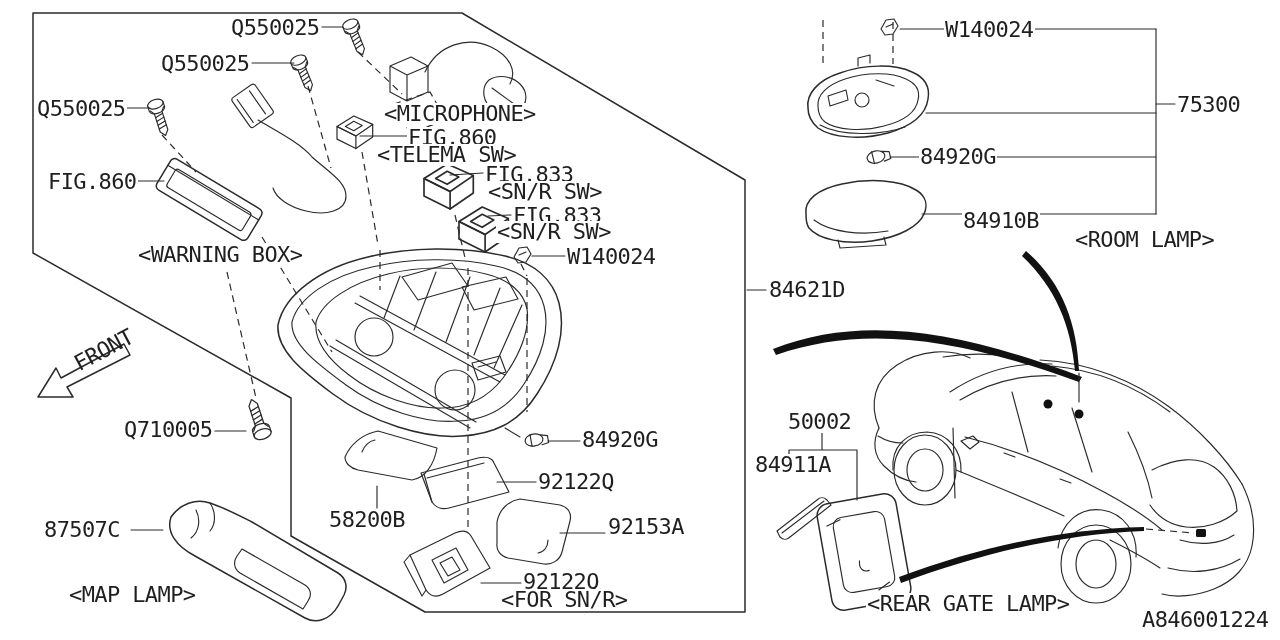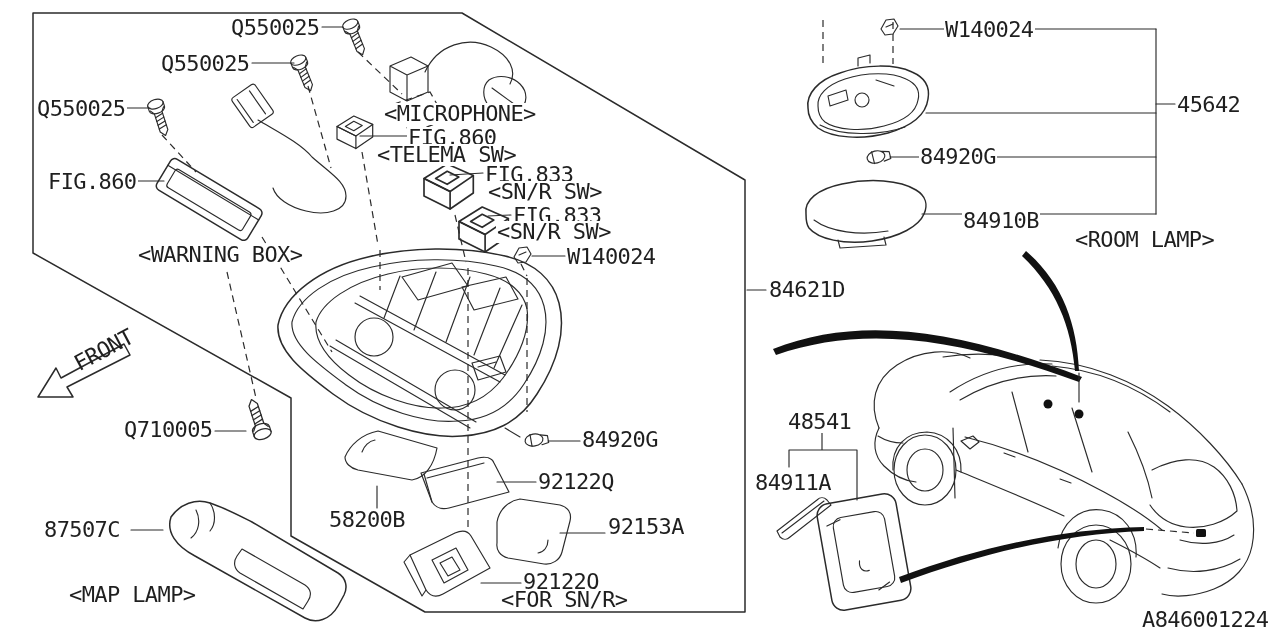--- a/index.html
+++ b/index.html
@@ -227,31 +227,32 @@
 <div class="lbl" style="left:137px;top:244px">&lt;WARNING BOX&gt;</div>
 <div class="lbl" style="left:407px;top:127px">FIG.860</div>
 <div class="lbl" style="left:376px;top:144px">&lt;TELEMA SW&gt;</div>
 <div class="lbl" style="left:484px;top:164px">FIG.833</div>
 <div class="lbl" style="left:487px;top:181px">&lt;SN/R SW&gt;</div>
 <div class="lbl" style="left:512px;top:205px">FIG.833</div>
 <div class="lbl" style="left:496px;top:221px">&lt;SN/R SW&gt;</div>
 <div class="lbl" style="left:566px;top:246px">W140024</div>
 <div class="lbl" style="left:768px;top:279px">84621D</div>
 <div class="lbl" style="left:944px;top:19px">W140024</div>
-<div class="lbl" style="left:1176px;top:94px">45642</div>
+<div class="lbl" style="left:1176px;top:94px">75300</div>
 <div class="lbl" style="left:919px;top:146px">84920G</div>
 <div class="lbl" style="left:962px;top:210px">84910B</div>
 <div class="lbl" style="left:1074px;top:229px">&lt;ROOM LAMP&gt;</div>
 <div class="lbl" style="left:123px;top:419px">Q710005</div>
 <div class="lbl" style="left:581px;top:429px">84920G</div>
 <div class="lbl" style="left:537px;top:471px">92122Q</div>
 <div class="lbl" style="left:328px;top:509px">58200B</div>
 <div class="lbl" style="left:607px;top:516px">92153A</div>
 <div class="lbl" style="left:522px;top:571px">92122Q</div>
 <div class="lbl" style="left:500px;top:589px">&lt;FOR SN/R&gt;</div>
 <div class="lbl" style="left:43px;top:519px">87507C</div>
 <div class="lbl" style="left:68px;top:584px">&lt;MAP LAMP&gt;</div>
-<div class="lbl" style="left:787px;top:411px">48541</div>
-<div class="lbl" style="left:754px;top:472px">84911A</div>
+<div class="lbl" style="left:787px;top:411px">50002</div>
+<div class="lbl" style="left:754px;top:454px">84911A</div>
+<div class="lbl" style="left:866px;top:593px">&lt;REAR GATE LAMP&gt;</div>
 <div class="lbl" style="left:1141px;top:609px">A846001224</div>
 <div class="lbl front-lbl" style="left:70px;top:356px">FRONT</div>
 
 </div>
 
 </body></html>

